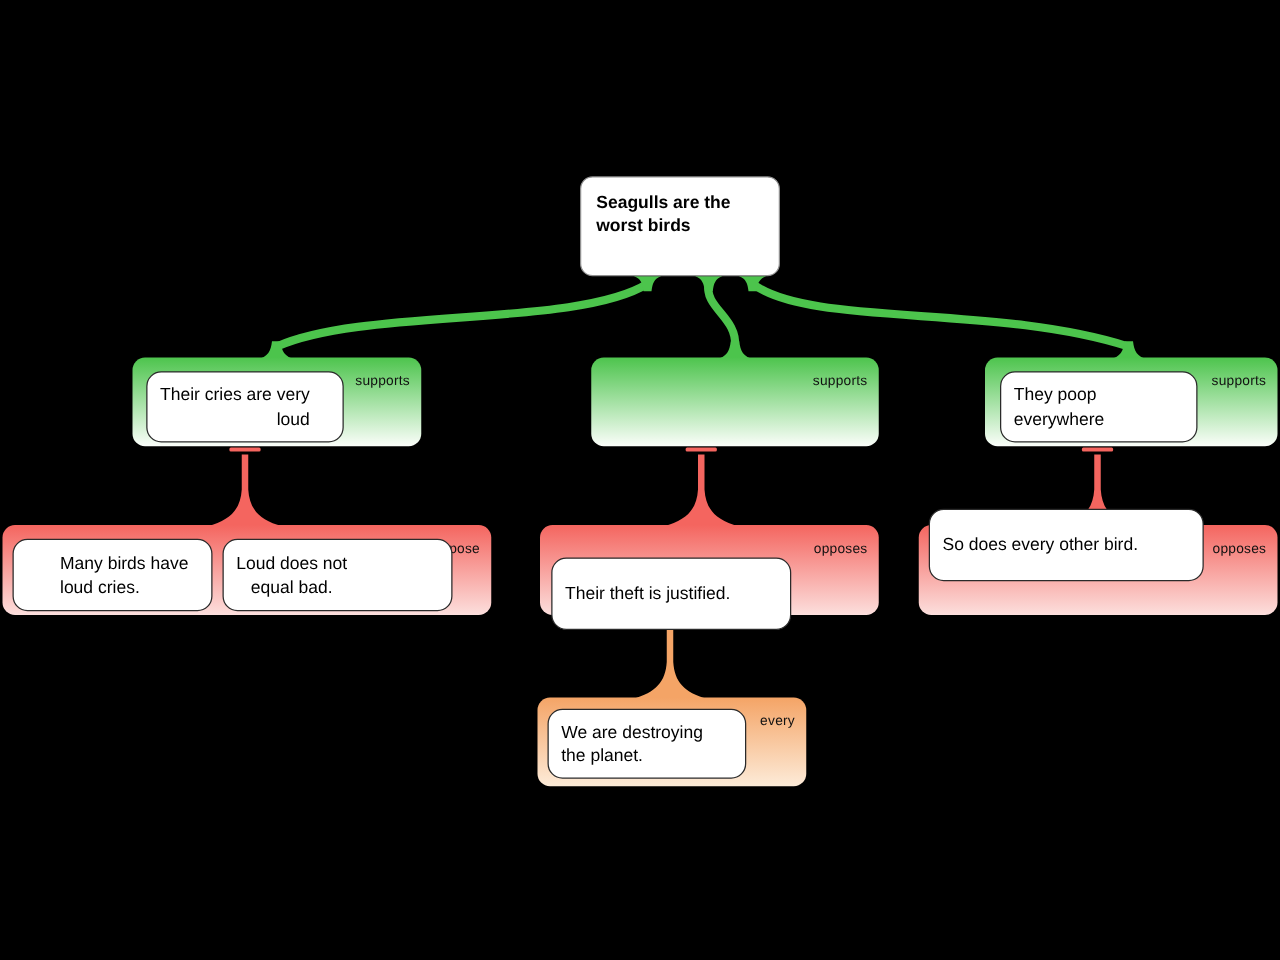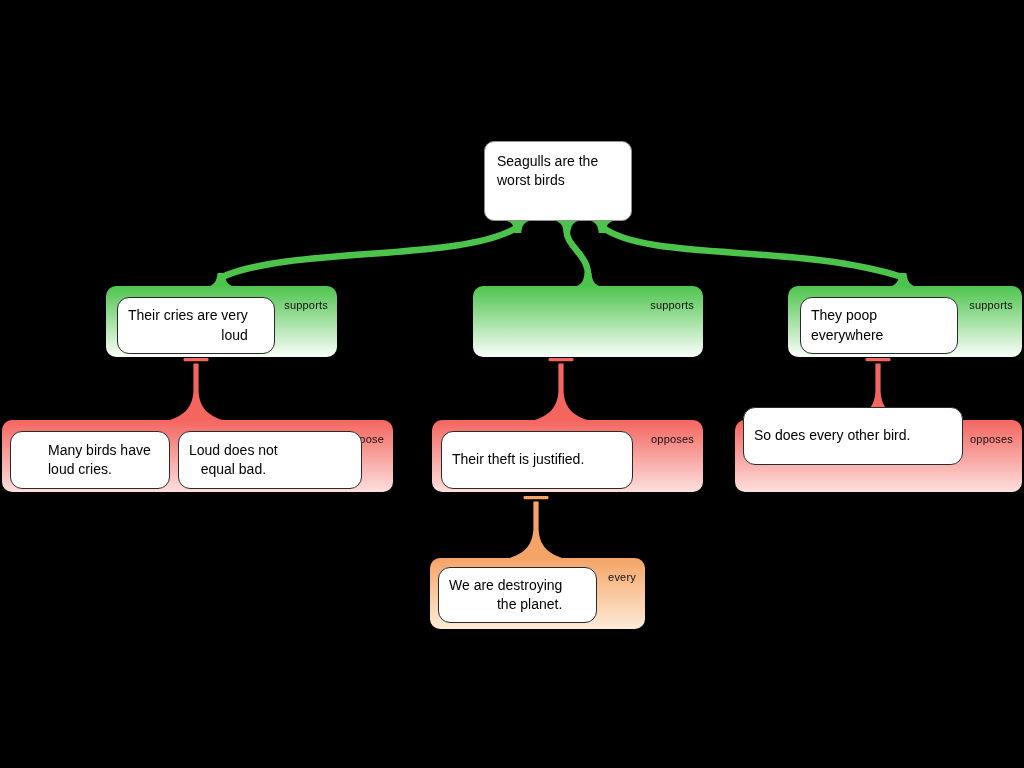--- a/index.html
+++ b/index.html
@@ -99,31 +99,31 @@
     <span class="grp-label">opposes</span>
   </div>
   <div class="grp opposes" style="left:735px; top:420px; width:287px; height:72px;">
     <span class="grp-label">opposes</span>
   </div>
 
   <div class="grp rebuts" style="left:430px; top:558px; width:215px; height:71px;">
     <span class="grp-label">every</span>
   </div>
 
-  <div class="node root" style="left:484px; top:141px; width:148px; height:80px; z-index:3;">Seagulls are the
+  <div class="node root" style="left:464px; top:141px; width:160px; height:80px; z-index:3;font-weight:bold;">Seagulls are the
 worst birds</div>
 
   <div class="node" style="left:117px; top:297px; width:158px; height:57px;text-align:right;">Their cries are very
 loud</div>
   <div class="node" style="left:800px; top:297px; width:158px; height:57px;">They poop
 everywhere</div>
 
   <div class="node" style="left:10px; top:431px; width:160px; height:58px;padding-left:37px;">Many birds have
 loud cries.</div>
   <div class="node" style="left:178px; top:431px; width:184px; height:58px;text-align:center;">Loud does not
 equal bad.</div>
-  <div class="node" style="left:441px; top:431px; width:192px; height:58px;">Their theft is justified.</div>
+  <div class="node" style="left:441px; top:446px; width:192px; height:58px;">Their theft is justified.</div>
   <div class="node" style="left:743px; top:407px; width:220px; height:58px;">So does every other bird.</div>
 
-  <div class="node" style="left:438px; top:567px; width:159px; height:56px;text-align:right;">We are destroying
+  <div class="node" style="left:438px; top:567px; width:159px; height:56px;">We are destroying
 the planet.</div>
 
 </div>
 
 </body></html>

